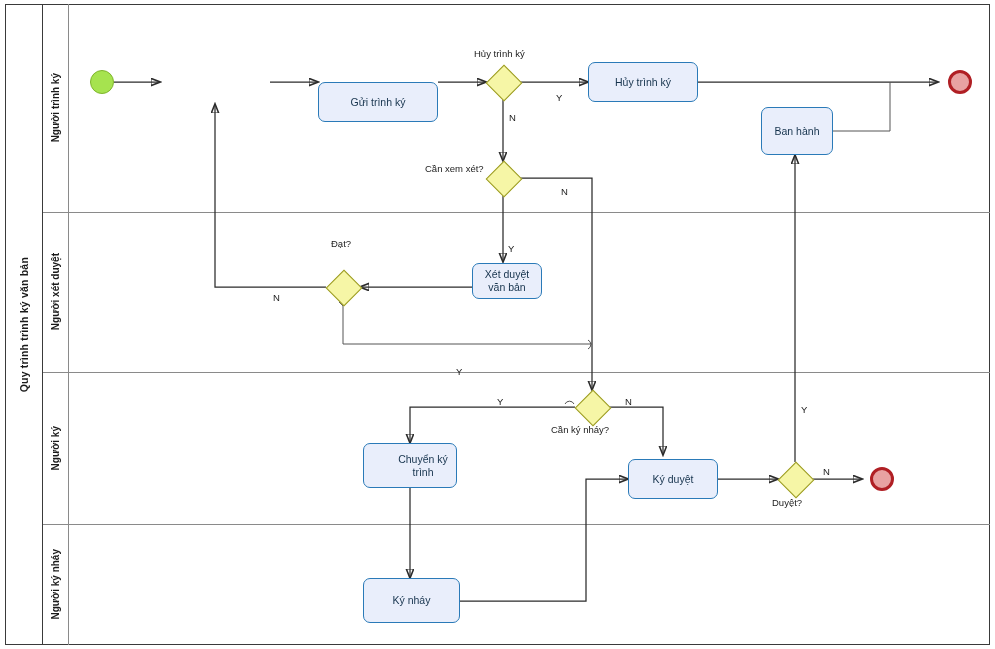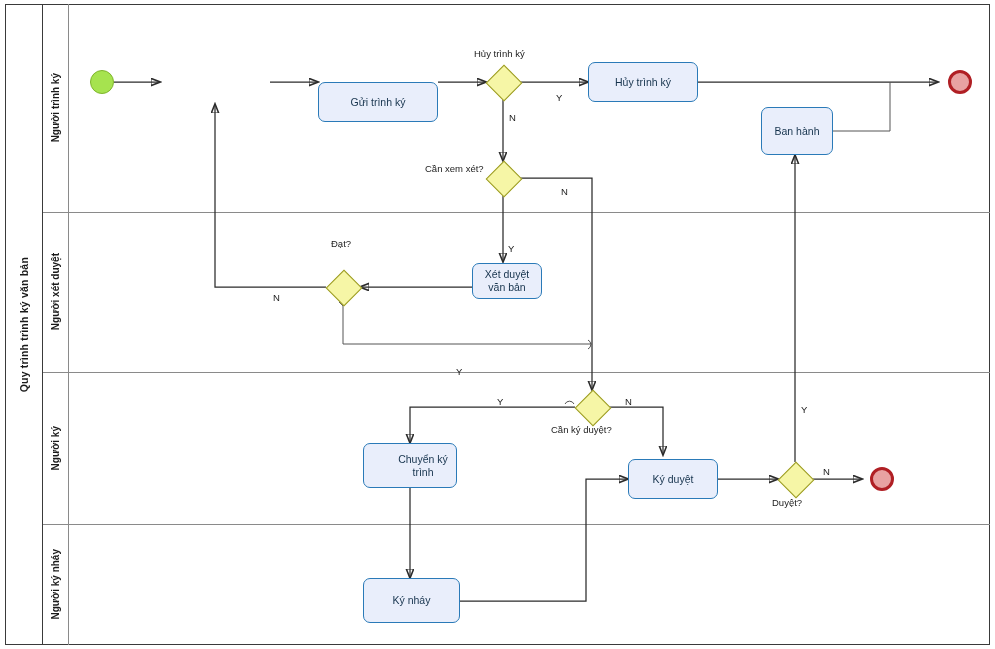--- a/index.html
+++ b/index.html
@@ -164,21 +164,21 @@
   <div class="gw" style="left:575px;top:390px;">
       <i></i>
     </div>
   <div class="gw" style="left:778px;top:462px;">
       <i></i>
     </div>
 
   <div class="gwlbl" style="left:474px;top:48px;">Hủy trình ký</div>
   <div class="gwlbl" style="left:425px;top:163px;">Cần xem xét?</div>
   <div class="gwlbl" style="left:331px;top:238px;">Đạt?</div>
-  <div class="gwlbl" style="left:551px;top:424px;">Cần ký duyệt?</div>
+  <div class="gwlbl" style="left:551px;top:424px;">Cần ký nháy?</div>
   <div class="gwlbl" style="left:772px;top:497px;">Duyệt?</div>
 
   <div class="lbl" style="left:556px;top:92px;">Y</div>
   <div class="lbl" style="left:509px;top:112px;">N</div>
   <div class="lbl" style="left:561px;top:186px;">N</div>
   <div class="lbl" style="left:508px;top:243px;">Y</div>
   <div class="lbl" style="left:273px;top:292px;">N</div>
   <div class="lbl" style="left:456px;top:366px;">Y</div>
   <div class="lbl" style="left:497px;top:396px;">Y</div>
   <div class="lbl" style="left:625px;top:396px;">N</div>

